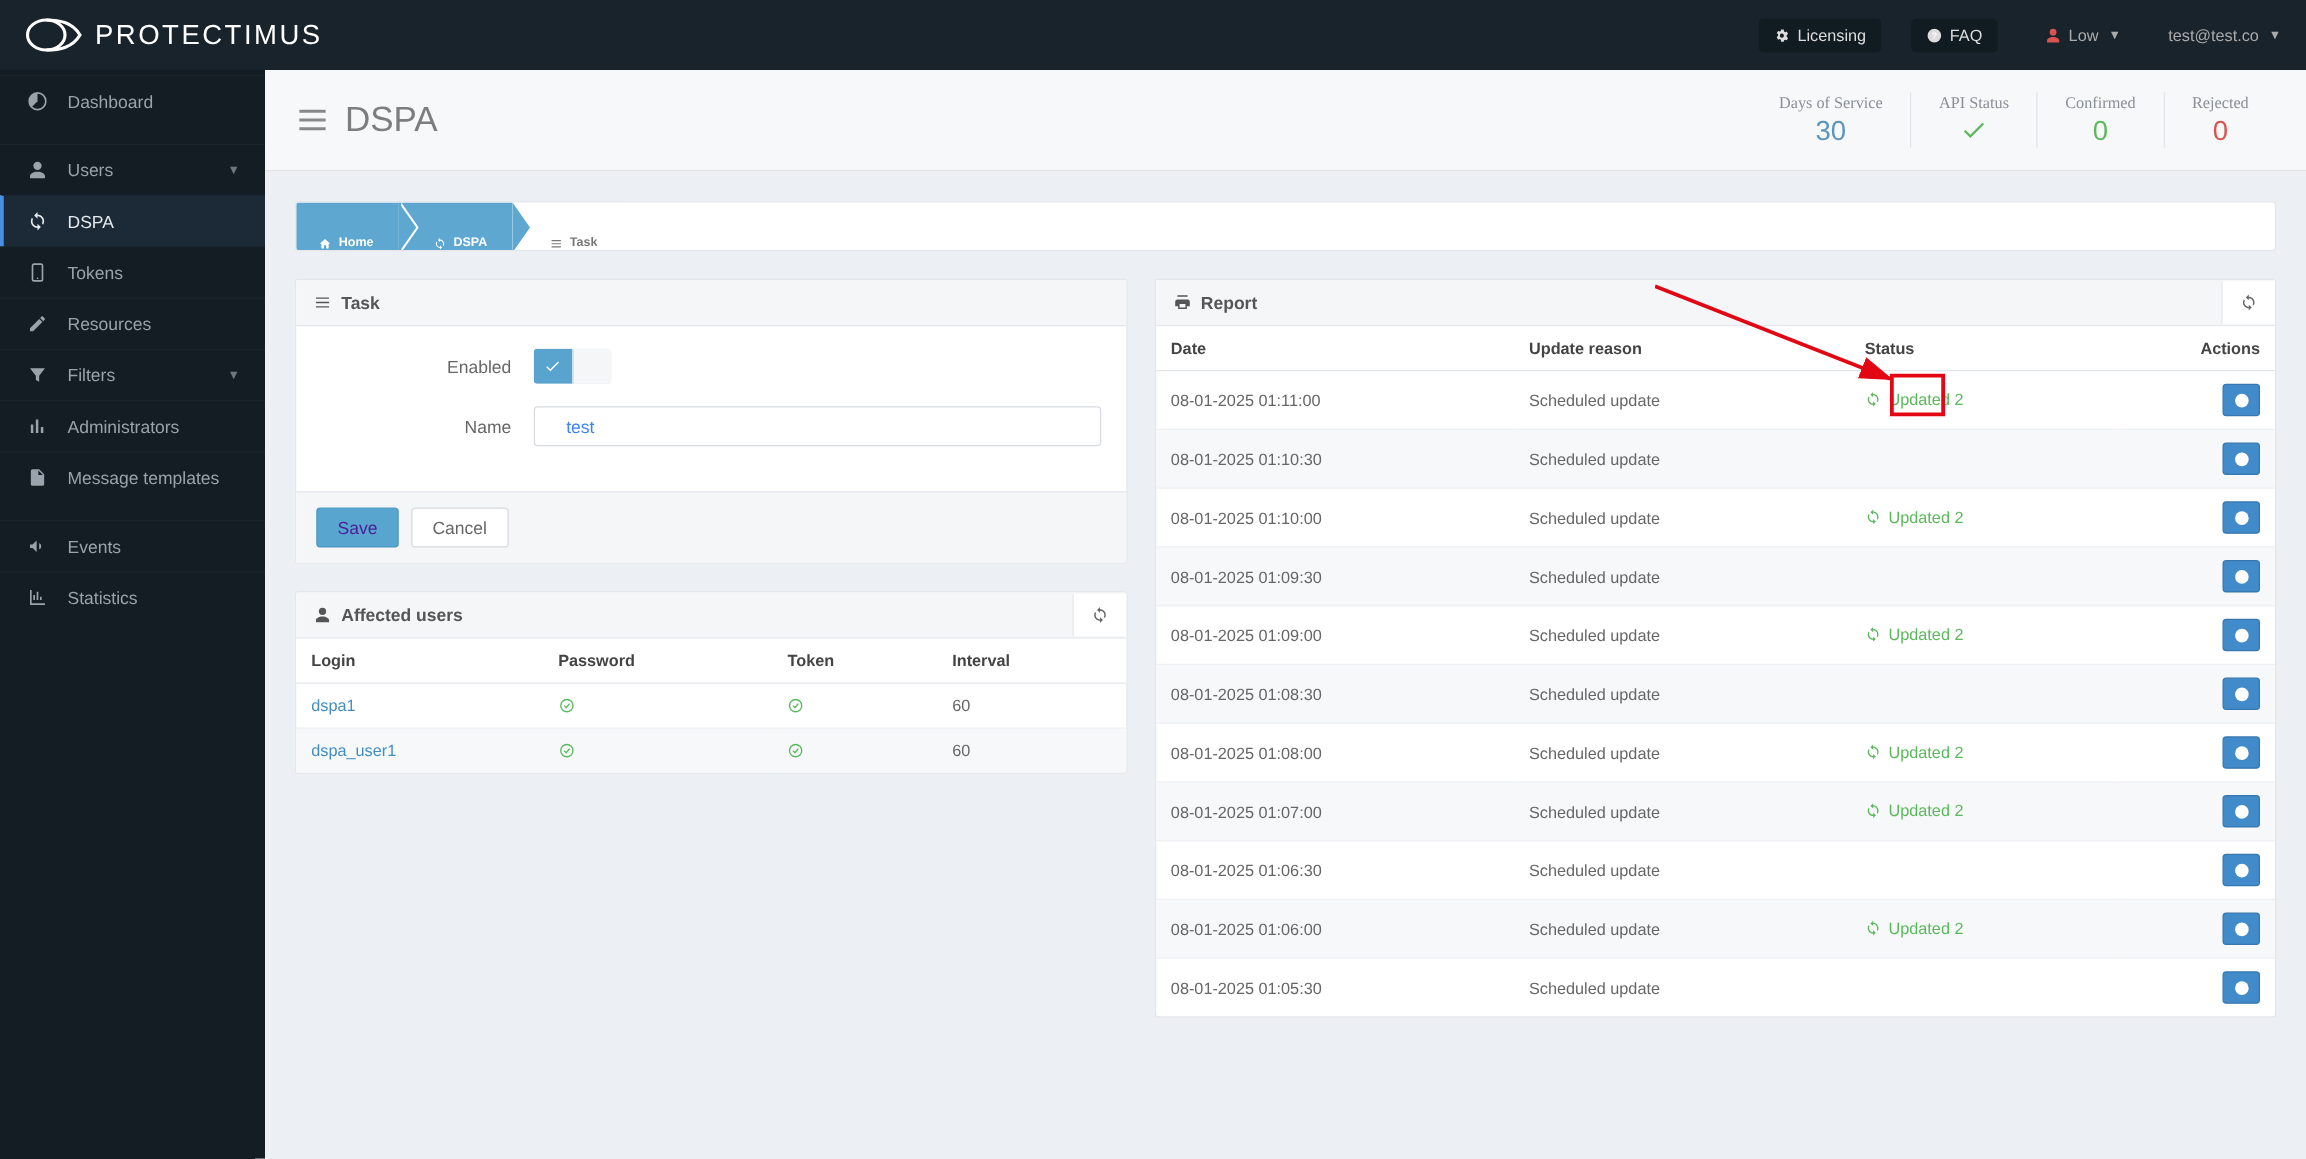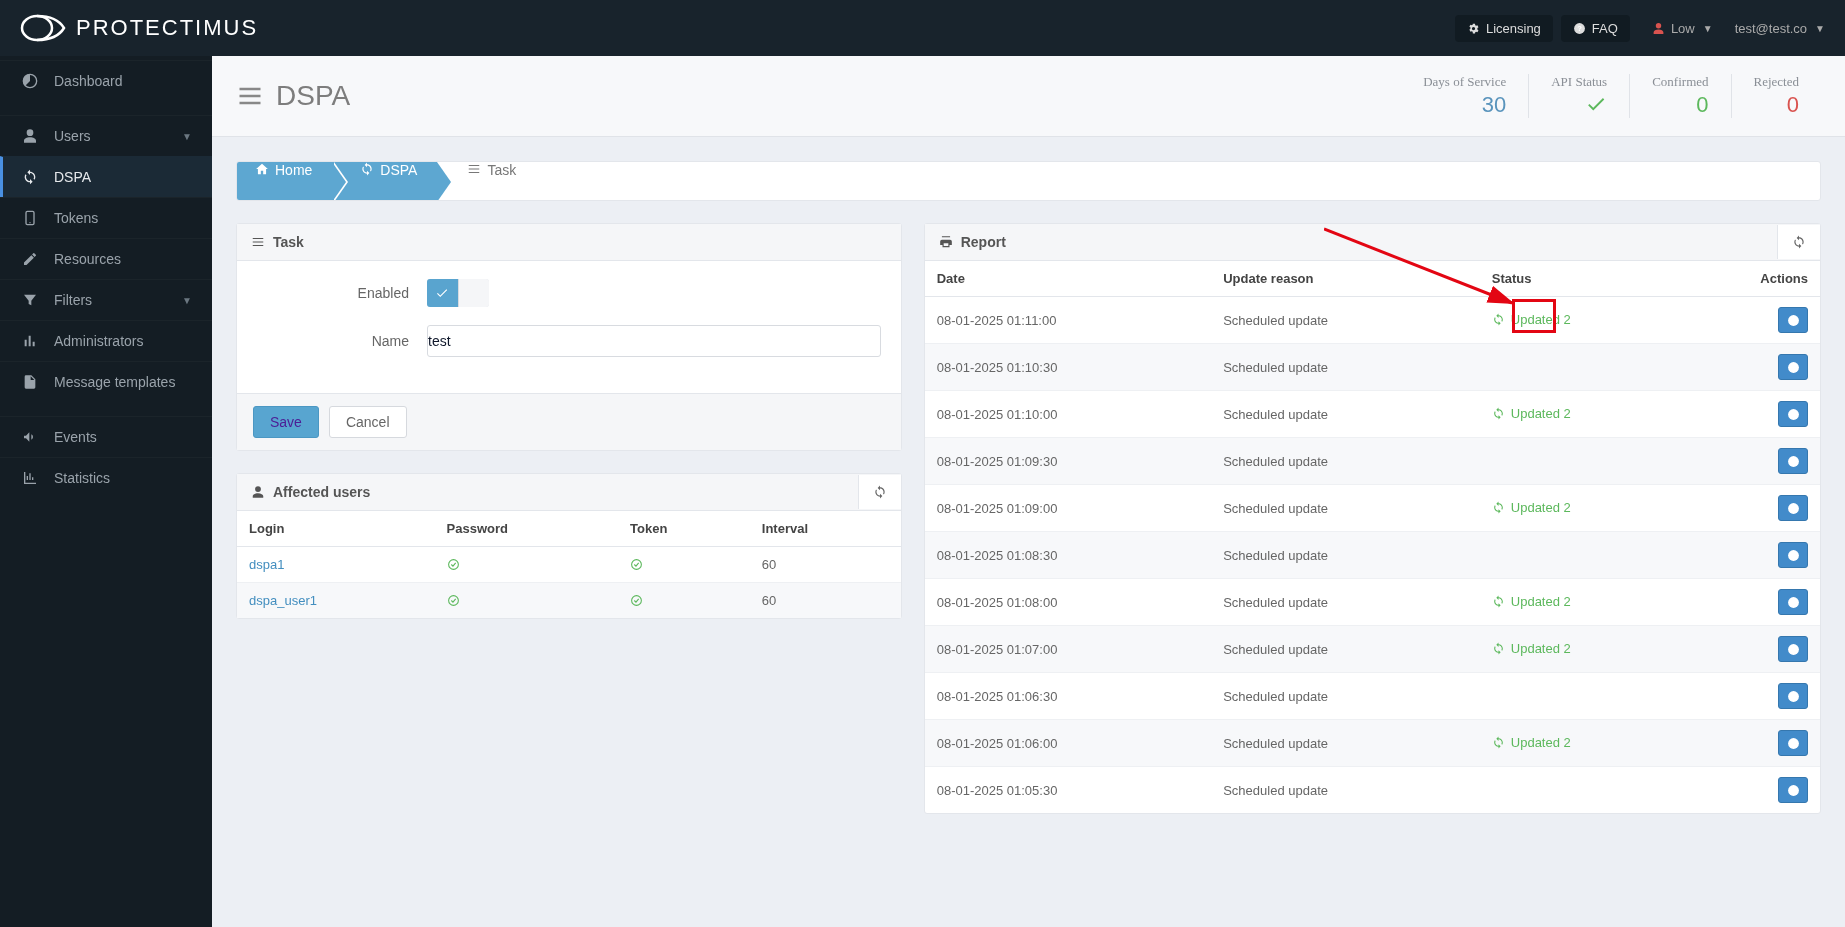--- a/index.html
+++ b/index.html
@@ -1,20 +1,20 @@
 <!DOCTYPE html>
 <html><head>
 <meta charset="utf-8">
 <style>
   * { box-sizing: border-box; margin: 0; padding: 0; }
   body { font-family: "Helvetica Neue", Helvetica, Arial, sans-serif; font-size: 14px; color: #555; background: #eceff4; }
   a { text-decoration: none; }
 
   
-  .topbar { background: #18232c; height: 56px; display: flex; align-items: center; padding: 0 20px; color: #ccc; }
+  .topbar { background: #18232c; height: 56px; display: flex; align-items: center; padding: 0 20px; color: #ccc; gap: 16px; }
   .logo { display: flex; align-items: center; color: #fff; font-size: 22px; letter-spacing: 2px; font-weight: 400;}
   .logo svg { margin-right: 10px; }
   .topbar .spacer { flex: 1; }
   .top-btn { background: #111b22; color: #ddd; border-radius: 4px; padding: 6px 12px; margin-left: 8px; display: inline-flex; align-items: center; gap: 6px; font-size: 13px; cursor: pointer;}
   .top-link { color: #aaa; margin-left: 22px; display: inline-flex; align-items: center; gap: 6px; font-size: 13px; cursor:pointer;}
   .top-link .caret { font-size: 10px; margin-left: 2px; }
   .red-icon { color: #d9534f; }
 
   
   .layout { display: flex; min-height: calc(100vh - 56px); }
@@ -28,51 +28,51 @@
   .main { flex: 1; padding: 0; display: flex; flex-direction: column; }
 
   
   .page-header { background: #f7f8fa; border-bottom: 1px solid #e0e3e8; padding: 18px 24px; display: flex; align-items: center; }
   .page-title { font-size: 28px; color: #7d7d7d; display: flex; align-items: center; gap: 12px; font-weight: 400; }
   .page-title .pt-icon { color: #888; }
   .stats { margin-left: auto; display: flex; }
   .stat { text-align: center; padding: 0 22px; border-left: 1px solid #e0e3e8; }
   .stat:first-child { border-left: none; }
   .stat .label { color: #8a8f96; font-size: 13px; font-family: Liberation Serif, serif; }
-  .stat .val { font-size: 22px; margin-top: 2px; text-align: right; }
+  .stat .val { font-size: 22px; margin-top: 2px; }
   .val.blue { color: #5a94bc; }
   .val.green { color: #5cb85c; }
   .val.red { color: #d9534f; }
 
   .content { padding: 24px; }
 
   
   .breadcrumb-bar { background: #fff; border: 1px solid #e3e6eb; border-radius: 3px; overflow: hidden; display: flex; align-items: center; margin-bottom: 22px; height: 40px; }
-  .crumb { position: relative; display: flex; align-items: flex-start; gap: 6px; padding: 0 20px 0 28px; height: 100%; font-size: 14px; cursor: pointer;}
+  .crumb { position: relative; display: flex; align-items: flex-end; gap: 6px; padding: 0 20px 0 28px; height: 100%; font-size: 10px; cursor: pointer; font-weight: bold;}
   .crumb:first-child{ padding-left: 18px; }
   .crumb.blue { background: #5da7d1; color: #fff; }
   .crumb.blue::after { content: ""; position: absolute; right: -14px; top: 0; border-top: 20px solid transparent; border-bottom: 20px solid transparent; border-left: 14px solid #5da7d1; z-index: 2;}
   .crumb.blue::before{ content:""; position:absolute; right:-16px; top:0; border-top:20px solid transparent; border-bottom:20px solid transparent; border-left:14px solid #fff; z-index:1;}
   .crumb.plain { color: #777; background: #fff; padding-left: 30px;}
 
   
   .cols { display: flex; gap: 22px; align-items: flex-start;}
   .col-left { width: 42%; display: flex; flex-direction: column; gap: 22px;}
   .col-right { flex: 1; }
 
   .panel { background: #fff; border: 1px solid #e3e6eb; border-radius: 3px; }
   .panel-head { background: #f5f6f8; border-bottom: 1px solid #e3e6eb; padding: 10px 14px; display: flex; align-items: center; gap: 8px; color: #555; font-weight: 600; font-size: 14px;}
   .refresh-btn { border: 1px solid #d6d9de; background: #fff; color: #666; width: 34px; height: 30px; display:inline-flex; align-items:center; justify-content:center; border-radius: 3px; cursor: pointer;}
   .refresh-btn.standalone { border-left: 1px solid #e3e6eb; border-radius:0; height:auto; padding:10px 14px; border-top:none;border-right:none;border-bottom:none; width:auto;}
   .panel-body { padding: 18px 20px; }
 
   .form-row { display: flex; align-items: center; margin-bottom: 18px; }
   .form-row .lbl { width: 170px; text-align: right; color: #666; padding-right: 18px; font-size: 14px;}
   .form-row .fld { flex: 1; }
-  .form-row input[type=text] { width: 100%; border: 1px solid #d8dbe0; border-radius: 3px; padding: 7px 0; font-size: 14px; color:#0f172a;}
+  .form-row input[type=text] { width: 100%; border: 1px solid #d8dbe0; border-radius: 3px; padding: 7px 25px; font-size: 14px; color:#3b82f6;}
   .link-val { color: #438ebf; font-size: 14px; cursor:pointer;}
   .toggle { width: 62px; height: 28px; background: #e3e6eb; border-radius: 3px; display: flex; cursor: pointer; overflow:hidden;}
   .toggle .on { flex:1; background: #59a4cf; display:flex; align-items:center; justify-content:center; color:#fff;}
   .toggle .off { flex:1; background: #f5f6f8; border-left:1px solid #d8dbe0;}
 
   .panel-footer { background: #f5f6f8; border-top: 1px solid #e3e6eb; padding: 12px 16px; display: flex; gap: 10px; }
   .btn { border-radius: 3px; padding: 7px 16px; font-size: 14px; cursor: pointer; border:1px solid transparent;}
   .btn-primary { background: #58a5d0; color: #4c1d95; border-color:#4b97c3;}
   .btn-default { background: #fff; border: 1px solid #d6d9de; color: #666; }
 

